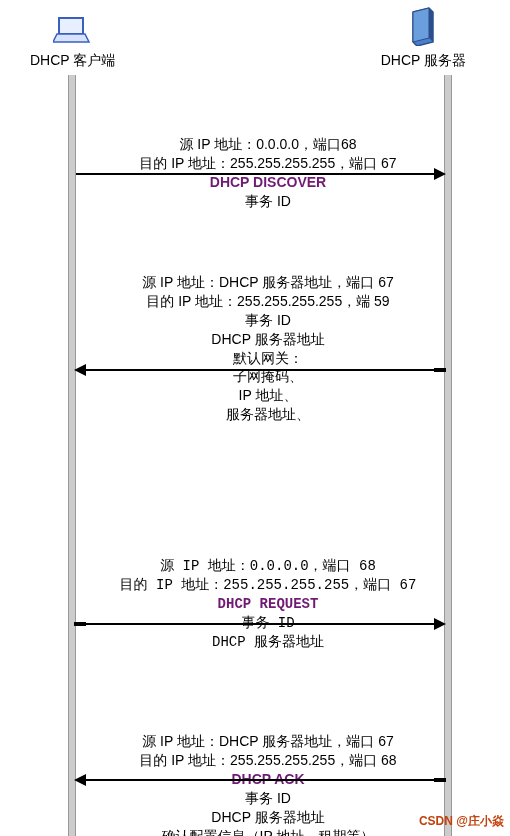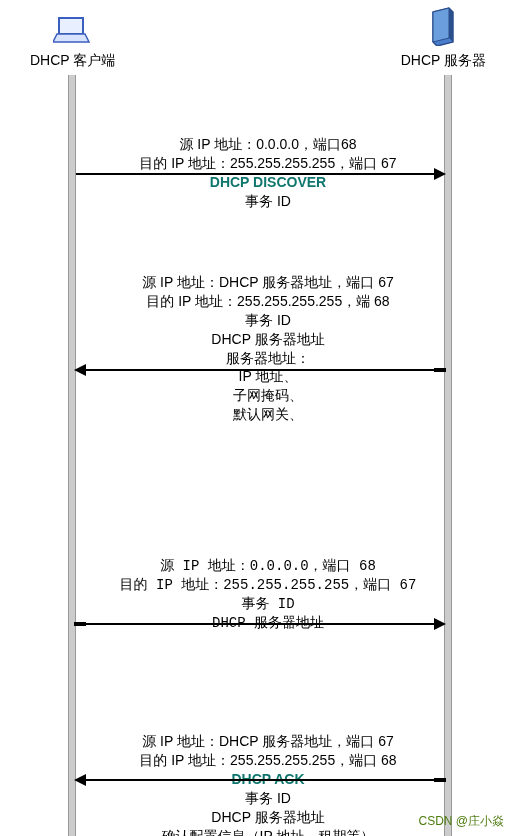--- a/index.html
+++ b/index.html
@@ -13,21 +13,21 @@
       background: #fff;
       font-family: "Microsoft YaHei", Arial, sans-serif;
       font-size: 14px;
       position: relative;
       overflow: hidden;
     }
     .header {
       display: flex;
       justify-content: space-between;
       align-items: flex-end;
-      padding: 10px 24px 5px 30px;
+      padding: 10px 44px 5px 30px;
       height: 75px;
     }
     .endpoint {
       display: flex;
       flex-direction: column;
       align-items: center;
       gap: 3px;
     }
     .endpoint-label {
       font-size: 14px;
@@ -69,21 +69,21 @@
       text-align: center;
       margin-left: 16px;
     }
     .msg-line {
       font-size: 14px;
       color: #000;
       line-height: 1.35;
     }
     .msg-title {
       font-size: 14px;
-      color: #0f766e;
+      color: #701a75;
       font-weight: bold;
       line-height: 1.4;
     }
     .arrow {
       position: absolute;
       left: 0;
       right: 0;
       height: 2px;
       background: #000;
     }
@@ -120,21 +120,22 @@
       top: -1px;
       width: 12px;
       height: 4px;
       background: #000;
     }
     .watermark {
       position: absolute;
       right: 6px;
       bottom: 6px;
       font-size: 12px;
-      color: #4d7c0f;
+      color: #c2410c;
+      font-weight: bold;
     }
   </style>
 </head>
 <body>
 
 <div class="header">
   <div class="endpoint">
     <span>
       <svg width="40" height="32" viewBox="0 0 40 32">
         <path d="M6 4 L30 4 L30 20 L6 20 Z" fill="#e8f0ff" stroke="#3b5fbf" stroke-width="2"></path>
@@ -165,33 +166,34 @@
   <div class="msg" style="top:60px;">
     <div class="msg-line">源 IP 地址：0.0.0.0，端口68</div>
     <div class="msg-line">目的 IP 地址：255.255.255.255，端口 67</div>
     <div class="msg-title">DHCP DISCOVER</div>
     <div class="msg-line">事务 ID</div>
   </div>
   <div class="arrow right" style="top:98px;"></div>
 
   <div class="msg" style="top:198px;">
     <div class="msg-line">源 IP 地址：DHCP 服务器地址，端口 67</div>
-    <div class="msg-line">目的 IP 地址：255.255.255.255，端 68</div>
+    <div class="msg-line">目的 IP 地址：255.255.255.255，端 59</div>
     <div class="msg-line">事务 ID</div>
     <div class="msg-line">DHCP 服务器地址</div>
-    <div class="msg-line">服务器地址：</div>
+    <div class="msg-line">默认网关：</div>
+    <div class="msg-line">子网掩码、</div>
     <div class="msg-line">IP 地址、</div>
-    <div class="msg-line">子网掩码、</div>
-    <div class="msg-line">默认网关、</div>
+    <div class="msg-line">服务器地址、</div>
   </div>
   <div class="arrow left half-right" style="top:294px;"></div>
 
   <div class="msg" style="top:482px;font-family:Liberation Mono, monospace;">
     <div class="msg-line">源 IP 地址：0.0.0.0，端口 68</div>
     <div class="msg-line">目的 IP 地址：255.255.255.255，端口 67</div>
+    <div class="msg-title">DHCP REQUEST</div>
     <div class="msg-line">事务 ID</div>
     <div class="msg-line">DHCP 服务器地址</div>
   </div>
   <div class="arrow right half-left" style="top:548px;"></div>
 
   <div class="msg" style="top:657px;">
     <div class="msg-line">源 IP 地址：DHCP 服务器地址，端口 67</div>
     <div class="msg-line">目的 IP 地址：255.255.255.255，端口 68</div>
     <div class="msg-title">DHCP ACK</div>
     <div class="msg-line">事务 ID</div>

